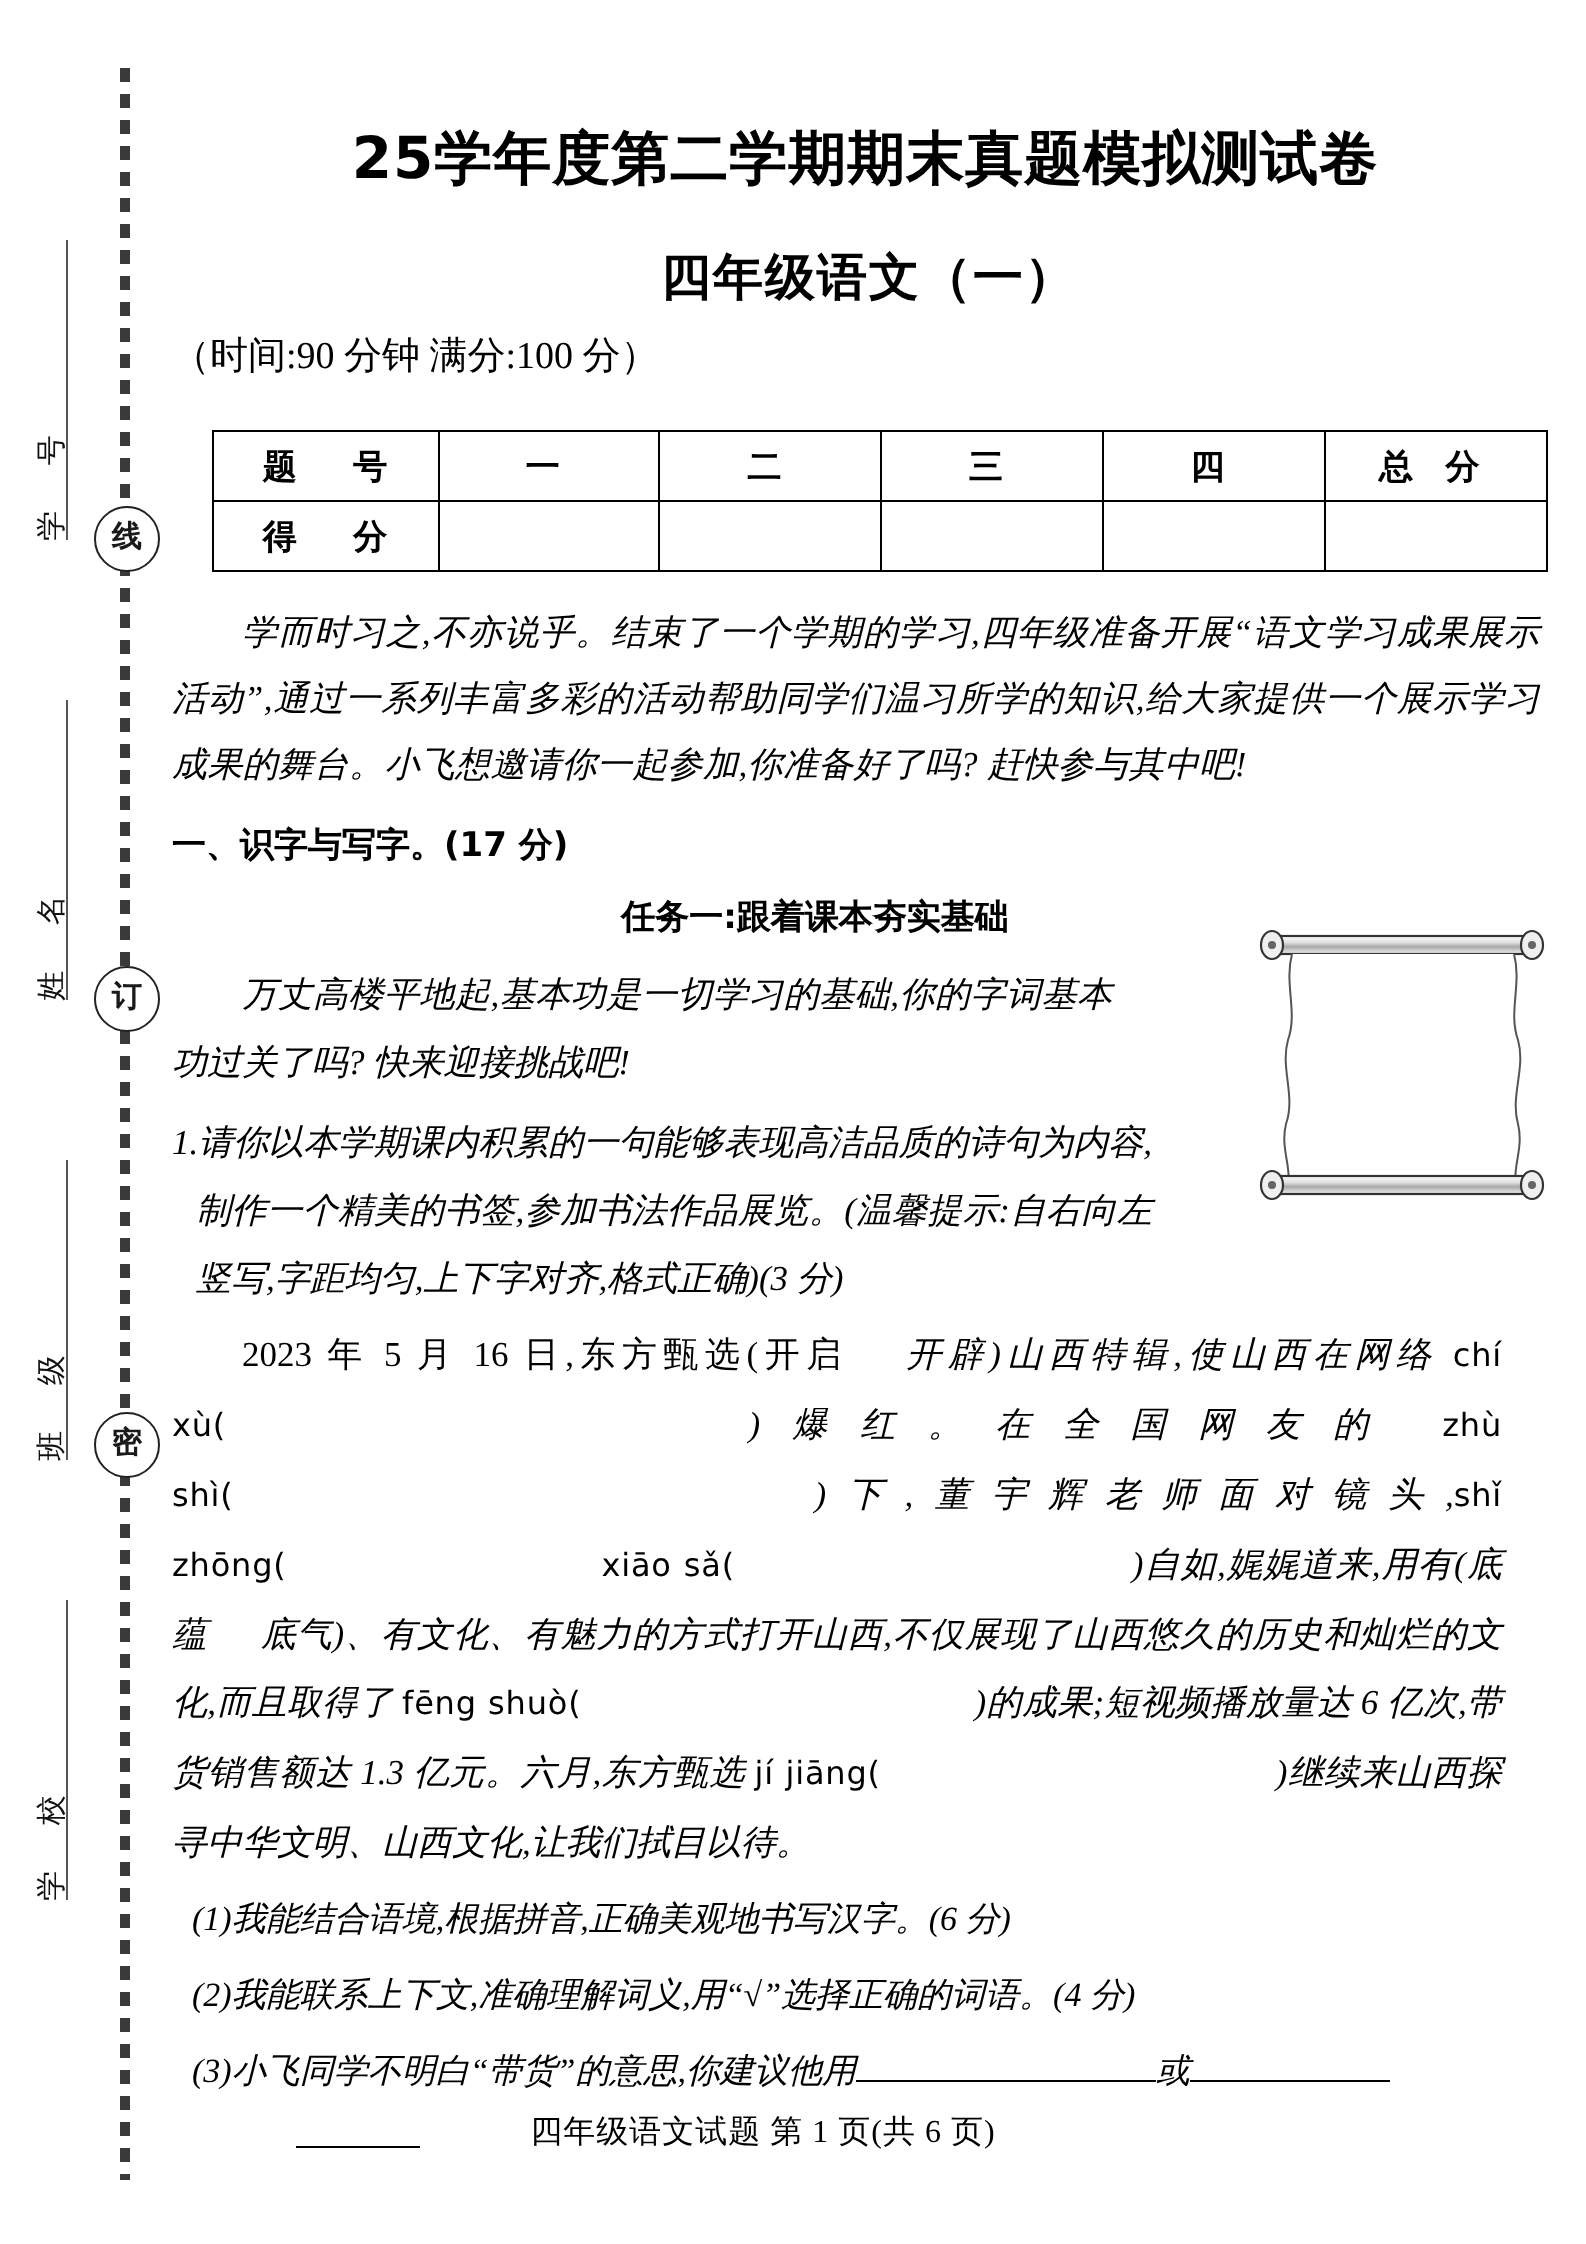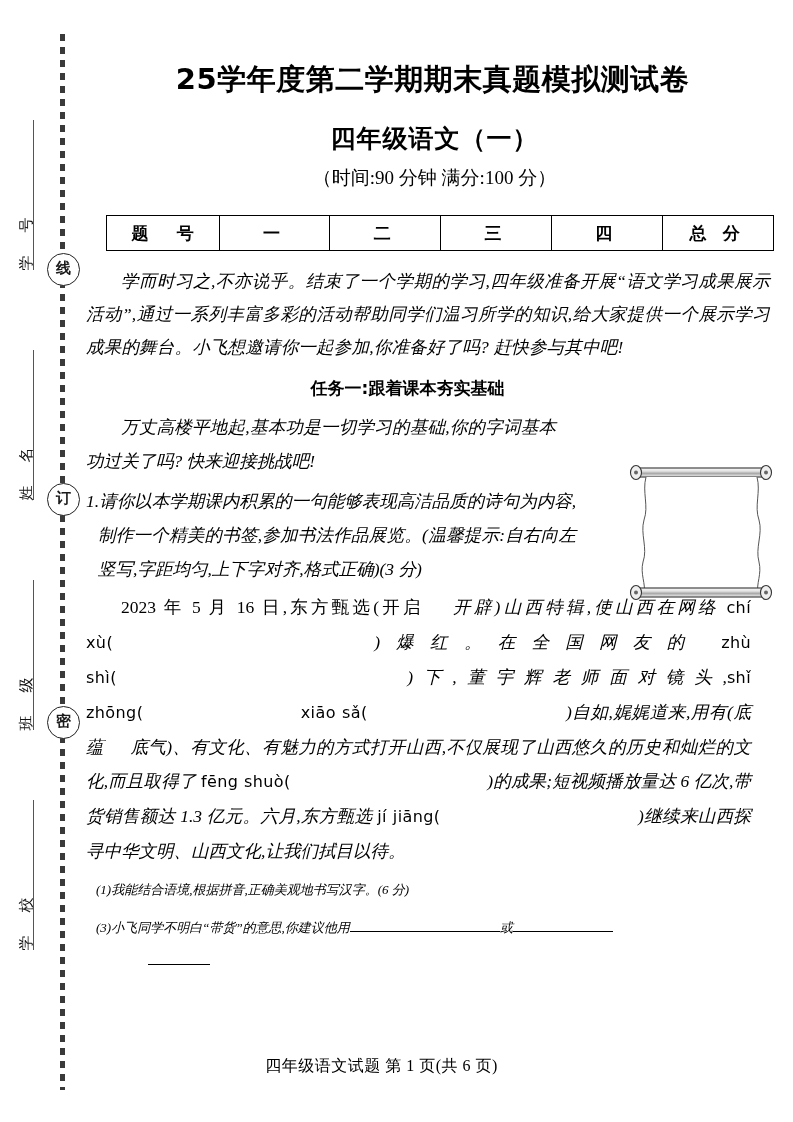--- a/index.html
+++ b/index.html
@@ -87,21 +87,21 @@
   #subject-title {
     margin-top: 22px;
     text-align: center;
     font-size: 25px;
     font-weight: 700;
     letter-spacing: 1px;
     padding-right: 10px;
   }
   #exam-meta {
     margin-top: 10px;
-    text-align: center;
+    text-align: left;
     font-size: 19px;
     padding-right: 10px;
   }
 
   
   #score-table {
     margin: 24px auto 0 auto;
     border-collapse: collapse;
     width: 668px;
     table-layout: fixed;
@@ -173,21 +173,21 @@
     font-size: 16px;
     letter-spacing: 0.4px;
   }
   .blank-paren { letter-spacing: 2.2em; }
   .num { font-family: "Liberation Serif", serif; font-style: normal; }
   .gap { display: inline-block; width: 26px; }
 
   .sub-q {
     margin: 5px 0 0 10px;
     width: 655px;
-    font-size: 13px;
+    font-size: 17px;
     line-height: 33px;
     text-align: justify;
     padding-left: 26px;
     text-indent: -26px;
     font-family: Liberation Serif, serif;
   }
   .fill-line {
     display: inline-block;
     border-bottom: 1.2px solid #000;
     height: 17px;
@@ -247,36 +247,46 @@
   <table id="score-table">
     <tbody>
         <tr>
       <td class="head-cell">题  号</td>
       <td>一</td>
       <td>二</td>
       <td>三</td>
       <td>四</td>
       <td>总  分</td>
     </tr>
+    <tr>
+      <td class="head-cell">得  分</td>
+      <td></td>
+      <td></td>
+      <td></td>
+      <td></td>
+      <td></td>
+    </tr>
   </tbody>
     </table>
 
   <p class="intro-p kai">学而时习之,不亦说乎。结束了一个学期的学习,四年级准备开展“语文学习成果展示活动”,通过一系列丰富多彩的活动帮助同学们温习所学的知识,给大家提供一个展示学习成果的舞台。小飞想邀请你一起参加,你准备好了吗? 赶快参与其中吧!</p>
 
+  <div class="section-head">一、识字与写字。(17 分)</div>
 
   <div class="task-head">任务一:跟着课本夯实基础</div>
 
   <p class="lead-p kai">万丈高楼平地起,基本功是一切学习的基础,你的字词基本功过关了吗? 快来迎接挑战吧!</p>
 
   <p class="q-item q-narrow kai">1.请你以本学期课内积累的一句能够表现高洁品质的诗句为内容,制作一个精美的书签,参加书法作品展览。(温馨提示:自右向左竖写,字距均匀,上下字对齐,格式正确)(3 分)</p>
 
 
   <p class="passage kai"><span class="num">2023 年 5 月 16 日,东方甄选(开启</span><span class="gap"></span><span>开辟)山西特辑,使山西在网络 </span><span class="py">chí xù</span><span class="py blank-paren">(&nbsp;&nbsp;&nbsp;&nbsp;</span><span>)爆红。在全国网友的 </span><span class="py">zhù shì</span><span class="py blank-paren">(&nbsp;&nbsp;&nbsp;&nbsp;&nbsp;</span><span>)下,董宇辉老师面对镜头,</span><span class="py">shǐ zhōng</span><span class="py blank-paren">(&nbsp;&nbsp;&nbsp;</span><span class="py">xiāo sǎ</span><span class="py blank-paren">(&nbsp;&nbsp;&nbsp;&nbsp;</span><span>)自如,娓娓道来,用有(底蕴</span><span class="gap"></span><span>底气)、有文化、有魅力的方式打开山西,不仅展现了山西悠久的历史和灿烂的文化,而且取得了 </span><span class="py">fēng shuò</span><span class="py blank-paren">(&nbsp;&nbsp;&nbsp;&nbsp;</span><span>)的成果;短视频播放量达 6 亿次,带货销售额达 1.3 亿元。六月,东方甄选 </span><span class="py">jí jiāng</span><span class="py blank-paren">(&nbsp;&nbsp;&nbsp;&nbsp;</span><span>)继续来山西探寻中华文明、山西文化,让我们拭目以待。</span></p>
 
   <p class="sub-q kai">(1)我能结合语境,根据拼音,正确美观地书写汉字。(6 分)</p>
+  <p class="sub-q kai">(2)我能联系上下文,准确理解词义,用“√”选择正确的词语。(4 分)</p>
   <p class="sub-q kai"><span>(3)小飞同学不明白“带货”的意思,你建议他用</span><span class="fill-line fl-long"></span><span>或</span><span class="fill-line fl-mid"></span><br><span class="fill-line fl-short" style="margin-left:26px"></span></p>
 
   <svg id="scroll-art" viewBox="0 0 152 140">
     <defs>
       <linearGradient id="rodg" x1="0" y1="0" x2="0" y2="1">
         <stop offset="0%" stop-color="#fbfbfb"></stop>
         <stop offset="35%" stop-color="#e2e2e2"></stop>
         <stop offset="60%" stop-color="#a9a9a9"></stop>
         <stop offset="100%" stop-color="#f2f2f2"></stop>
       </linearGradient>

